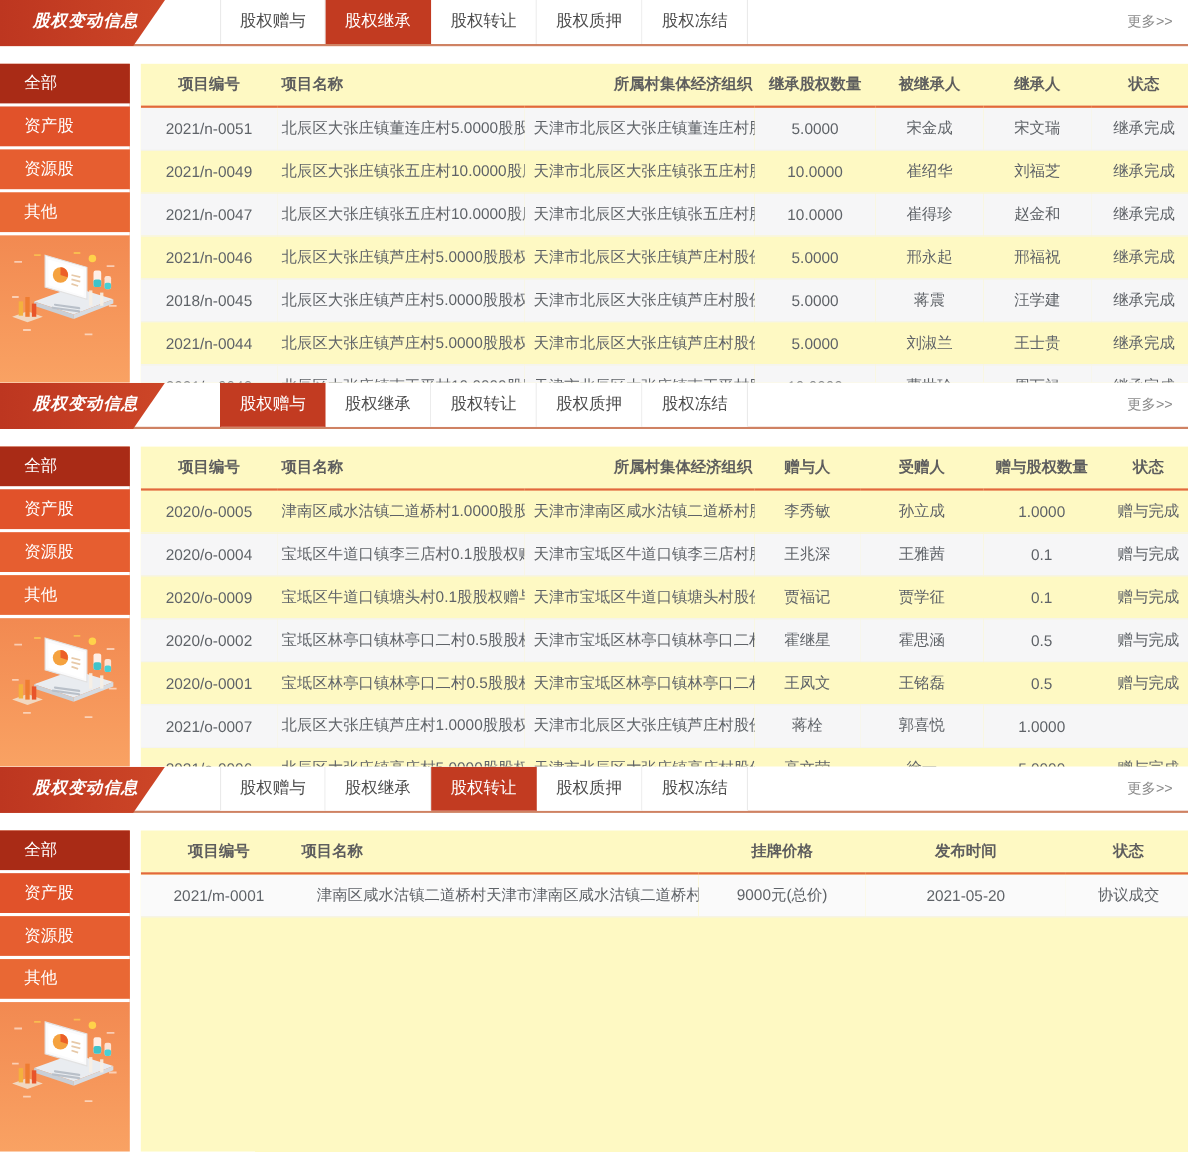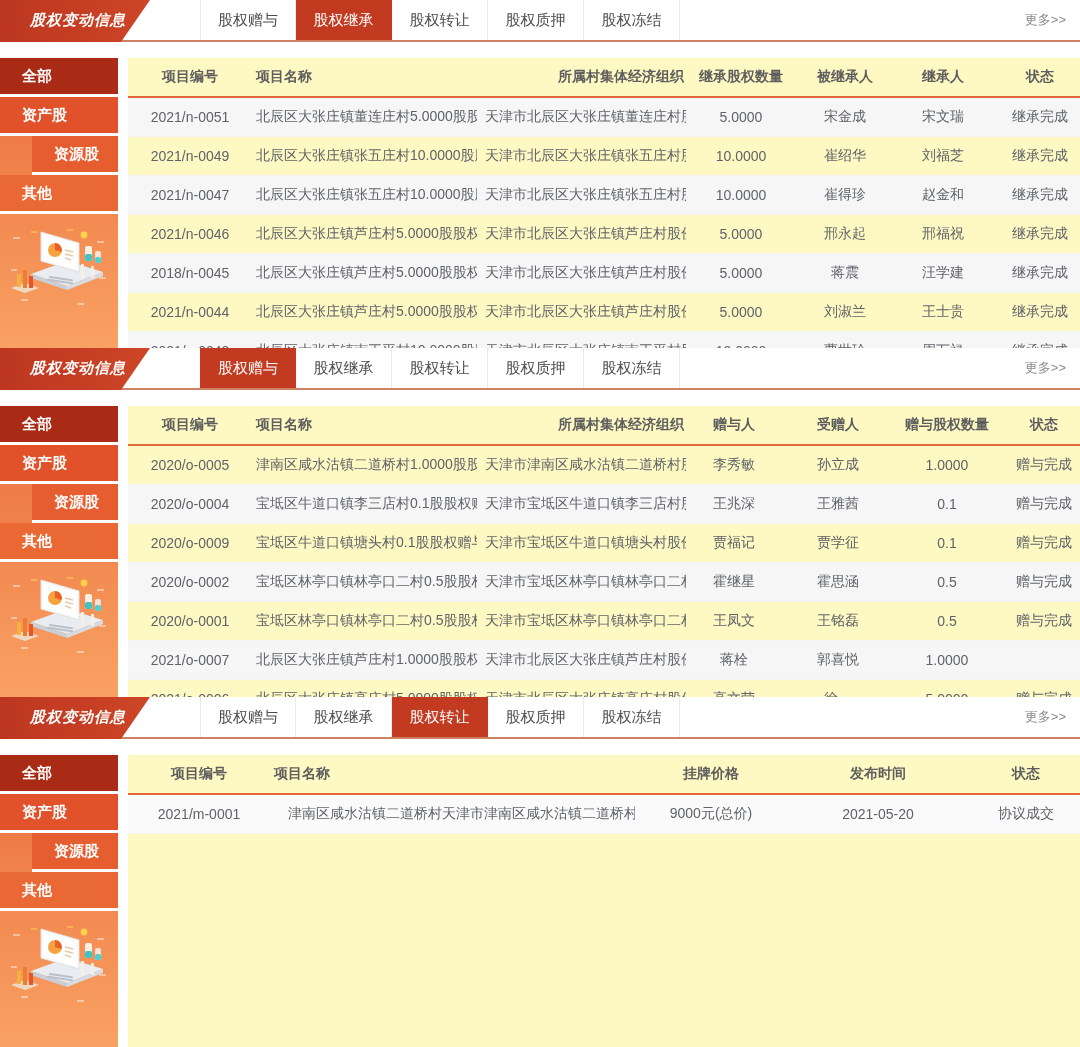--- a/index.html
+++ b/index.html
@@ -20,26 +20,26 @@
   .tab{width:96px;height:40px;line-height:40px;text-align:center;font-size:15px;color:#4d4d4d;
     background:#fff;border-right:1px solid #eaeaea;box-sizing:border-box;cursor:pointer;}
   .tab:first-child{border-left:1px solid #eaeaea;}
   .tab.active{background:#c23b21;color:#fff;border-color:#c23b21;}
   .more-link{position:absolute;right:14px;top:0;height:54px;line-height:40px;font-size:13px;color:#8a8a8a;
     text-decoration:none;cursor:pointer;}
 
   
   .panel-body{display:flex;margin-top:16px;height:calc(100% - 58px);}
   .sidebar{width:118px;flex:0 0 118px;background:linear-gradient(180deg,#ea6d3c 0%,#f9a263 100%);
-    display:flex;flex-direction:column;font-weight:bold;}
+    display:flex;flex-direction:column;}
   .side-item{height:36px;line-height:36px;color:#fff;font-size:15px;padding-left:22px;
     border-bottom:3px solid #fff;cursor:pointer;box-sizing:content-box;}
   .side-item:nth-child(1){background:#a92b16;}
   .side-item:nth-child(2){background:#e1522a;}
-  .side-item:nth-child(3){background:#e65e30;margin-left:32px;}
+  .side-item:nth-child(3){background:#e65e30;}
   .side-item:nth-child(4){background:#e96834;}
   .side-illustration{margin:12px auto 0 auto;display:block;}
 
   
   .table-area{flex:1;margin-left:10px;background:#fef9c3;overflow:hidden;}
   table{width:942px;border-collapse:collapse;table-layout:fixed;}
   th{height:36px;font-size:14px;font-weight:bold;color:#5e5e5e;border-bottom:2px solid #e2683c;
     text-align:center;white-space:nowrap;overflow:hidden;}
   td{height:36px;font-size:14px;color:#5f6368;text-align:center;white-space:nowrap;overflow:hidden;}
   tbody tr{border-bottom:1px solid #f3f3f3;}

